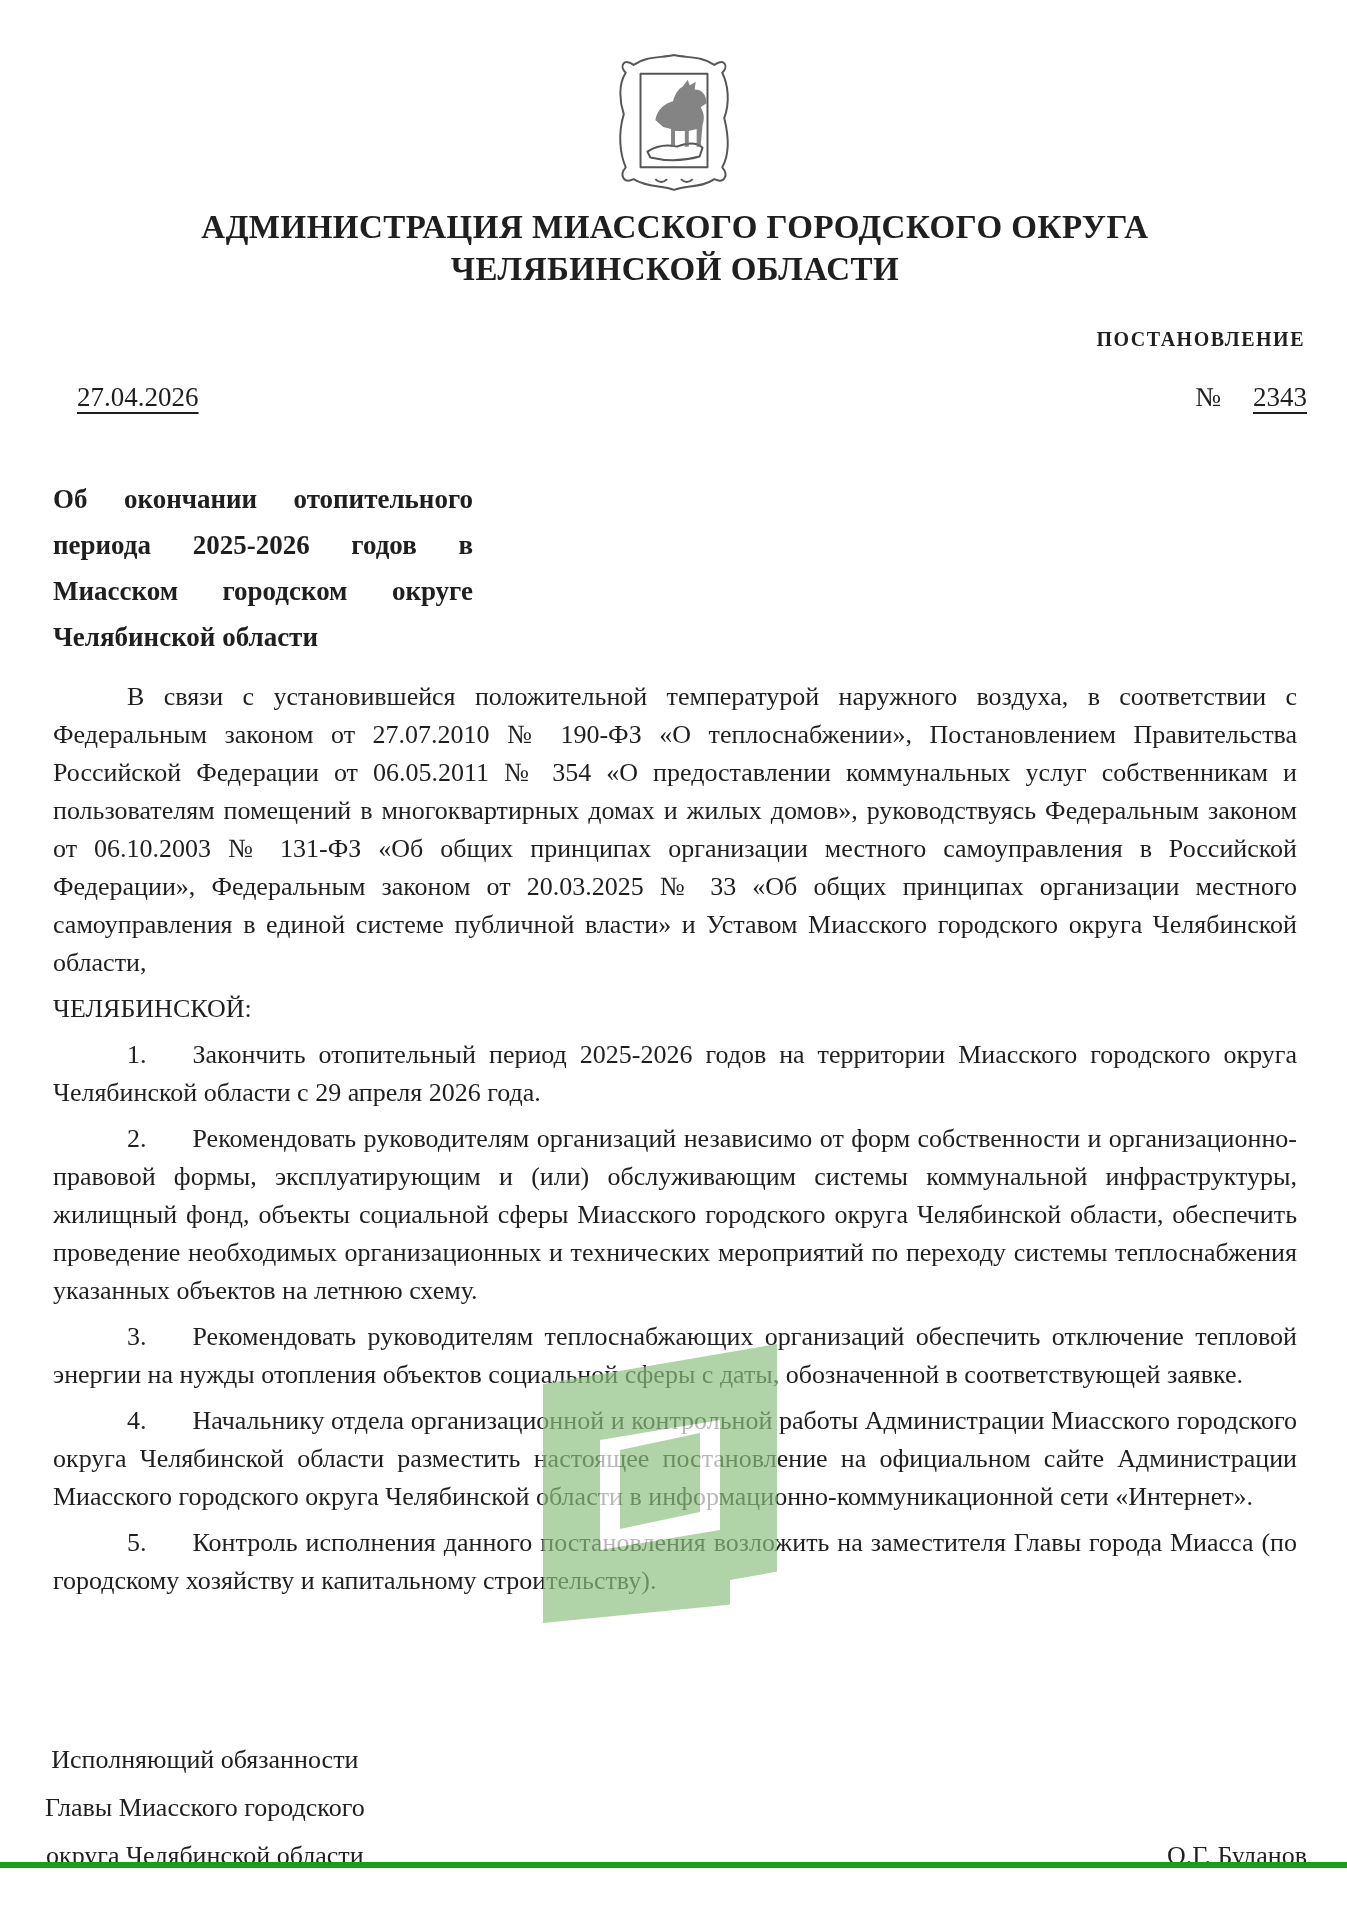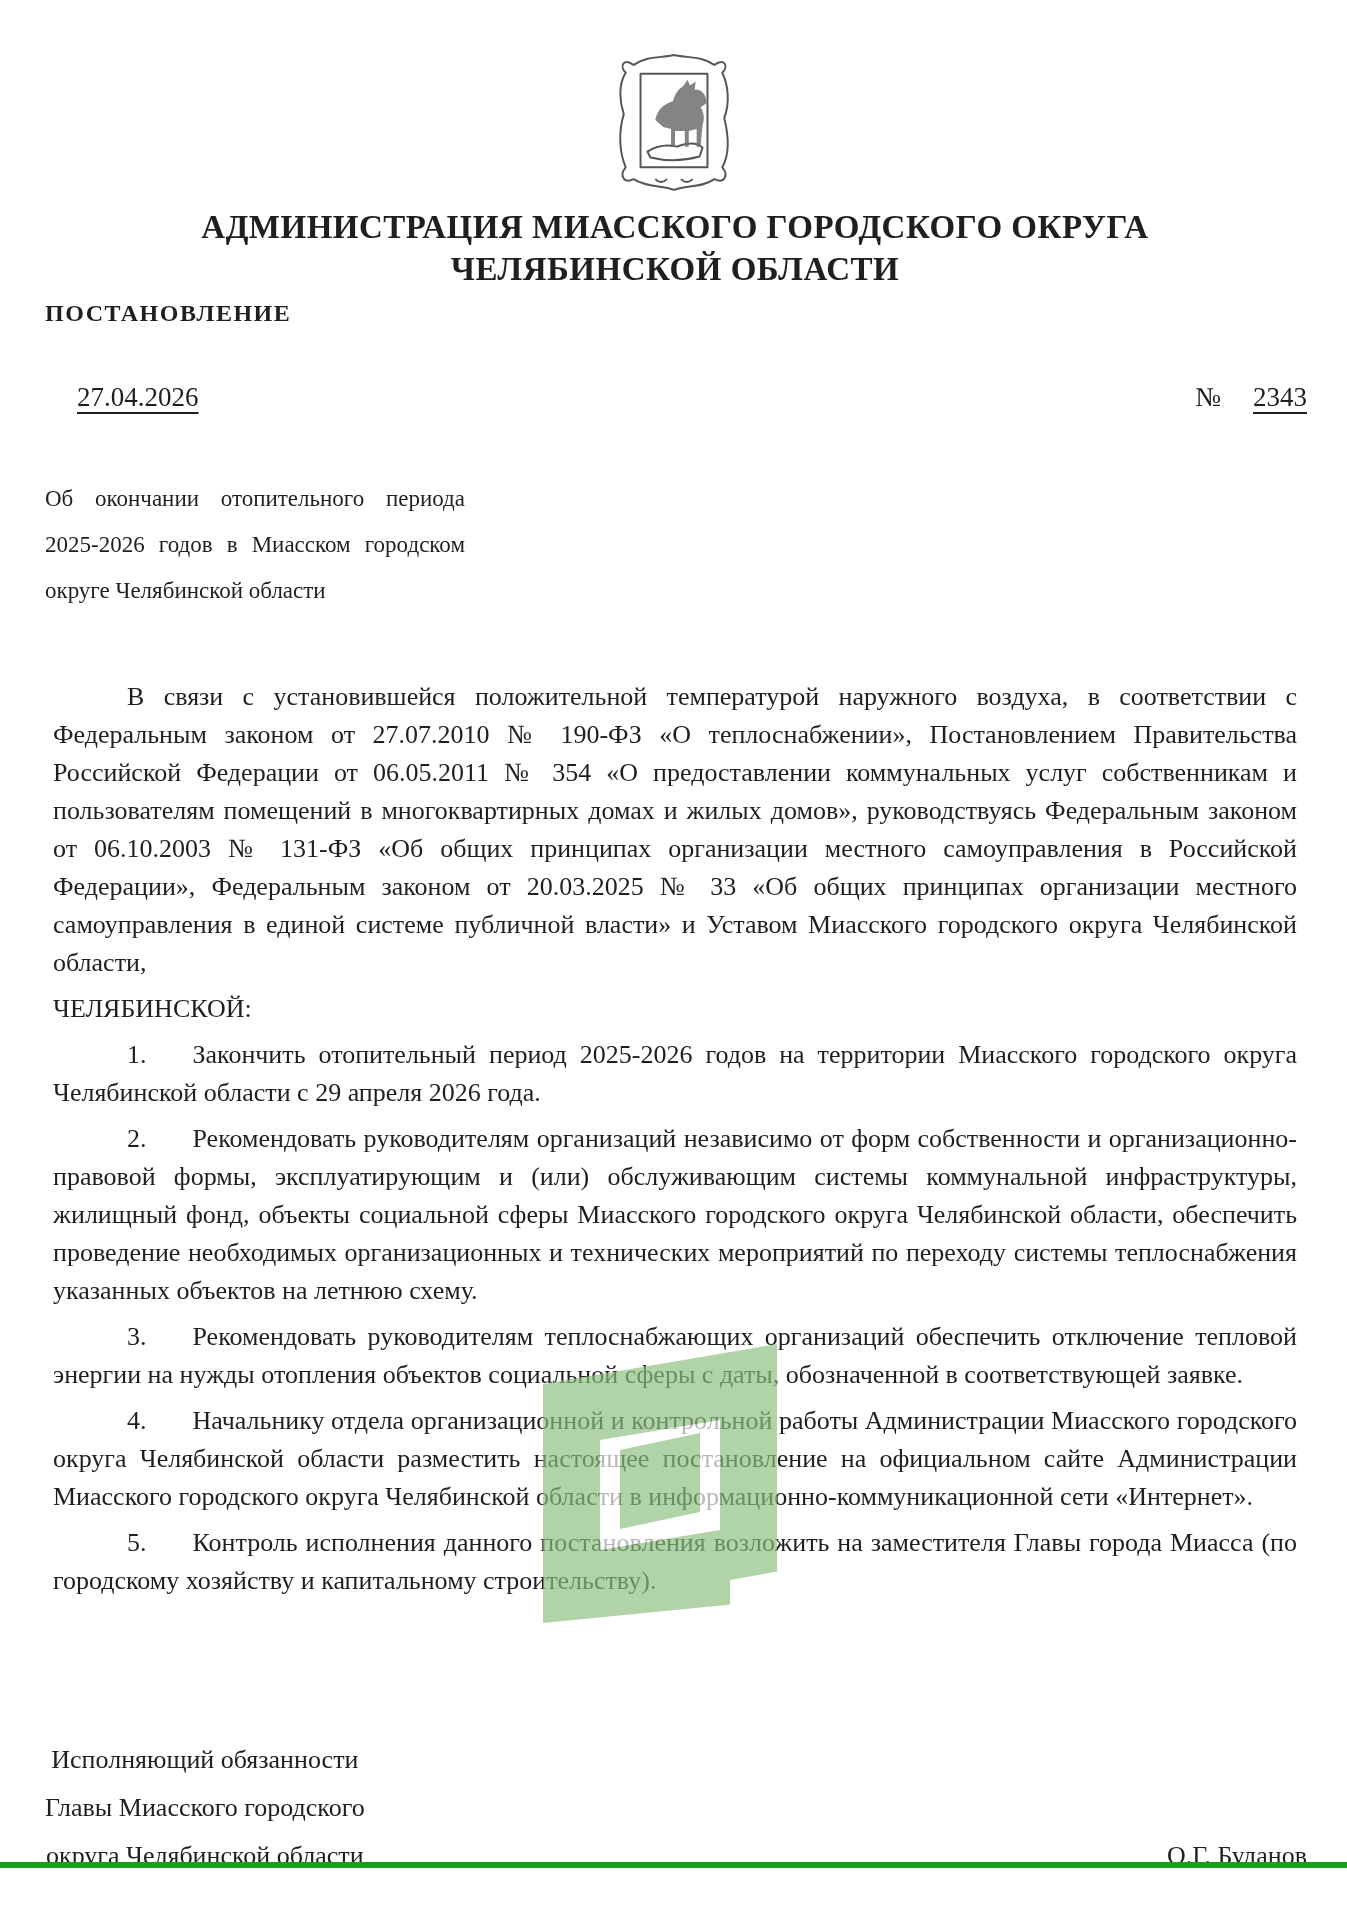--- a/index.html
+++ b/index.html
@@ -15,34 +15,35 @@
   .emblem{
     position:absolute;top:48px;left:0;right:0;
     display:flex;justify-content:center;
   }
   .org-name{
     position:absolute;top:206px;left:45px;right:42px;
     text-align:center;
     font-weight:bold;font-size:33px;line-height:42px;letter-spacing:0.5px;
   }
   .doc-type{
-    position:absolute;top:300px;left:45px;right:42px;
-    text-align:left;
-    font-weight:bold;font-size:24px;letter-spacing:1.5px;
+    position:absolute;top:328px;left:45px;right:42px;
+    text-align:right;
+    font-weight:bold;font-size:20px;letter-spacing:1.5px;
   }
   .date-row{
     position:absolute;top:382px;left:45px;right:40px;
     display:flex;justify-content:space-between;align-items:baseline;
     font-size:27px;
   }
   .u{ text-decoration:underline;text-underline-offset:6px;text-decoration-thickness:2px;margin-left:32px; }
   .subject{
-    position:absolute;top:476px;left:45px;width:420px;
-    font-size:23px;line-height:46px;
+    position:absolute;top:476px;left:53px;width:420px;
+    font-size:27px;line-height:46px;
     text-align:justify;
+    font-weight:bold;
   }
   .body{
     position:absolute;top:670px;left:45px;right:42px;
     font-size:26px;line-height:38px;
     text-align:justify;
   }
   .body p{margin:8px;}
   .indent{text-indent:74px;}
   .resolve{text-indent:0;}
   .item .num{padding-right:46px;}

